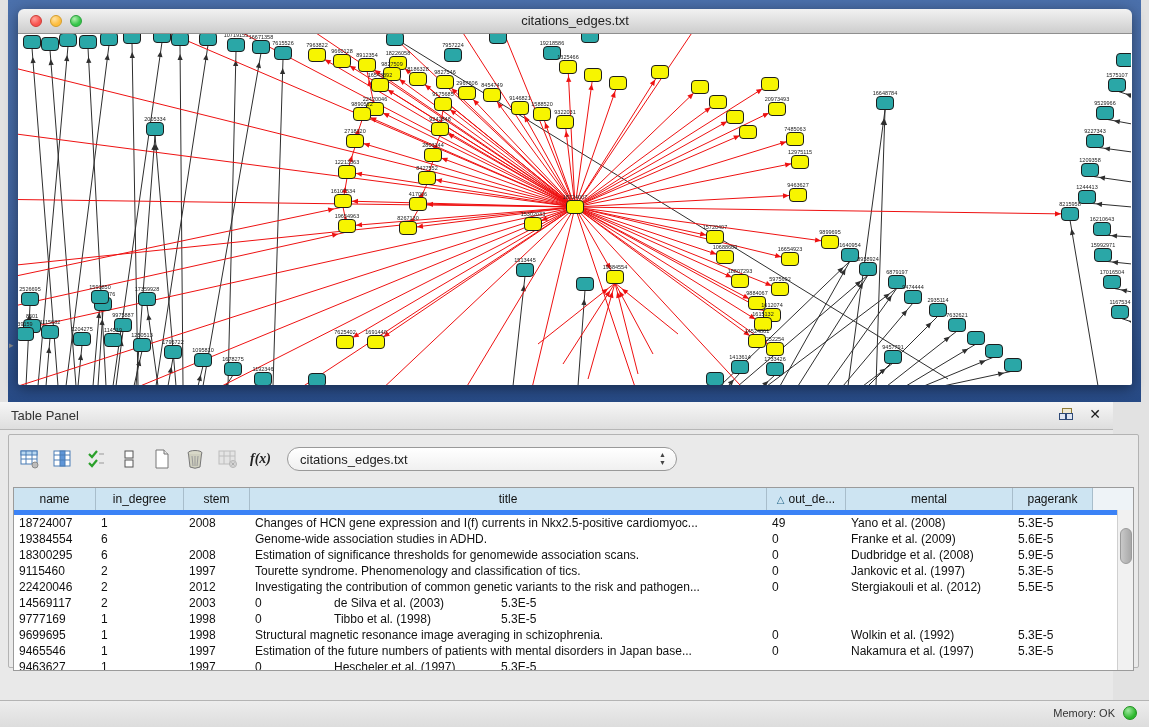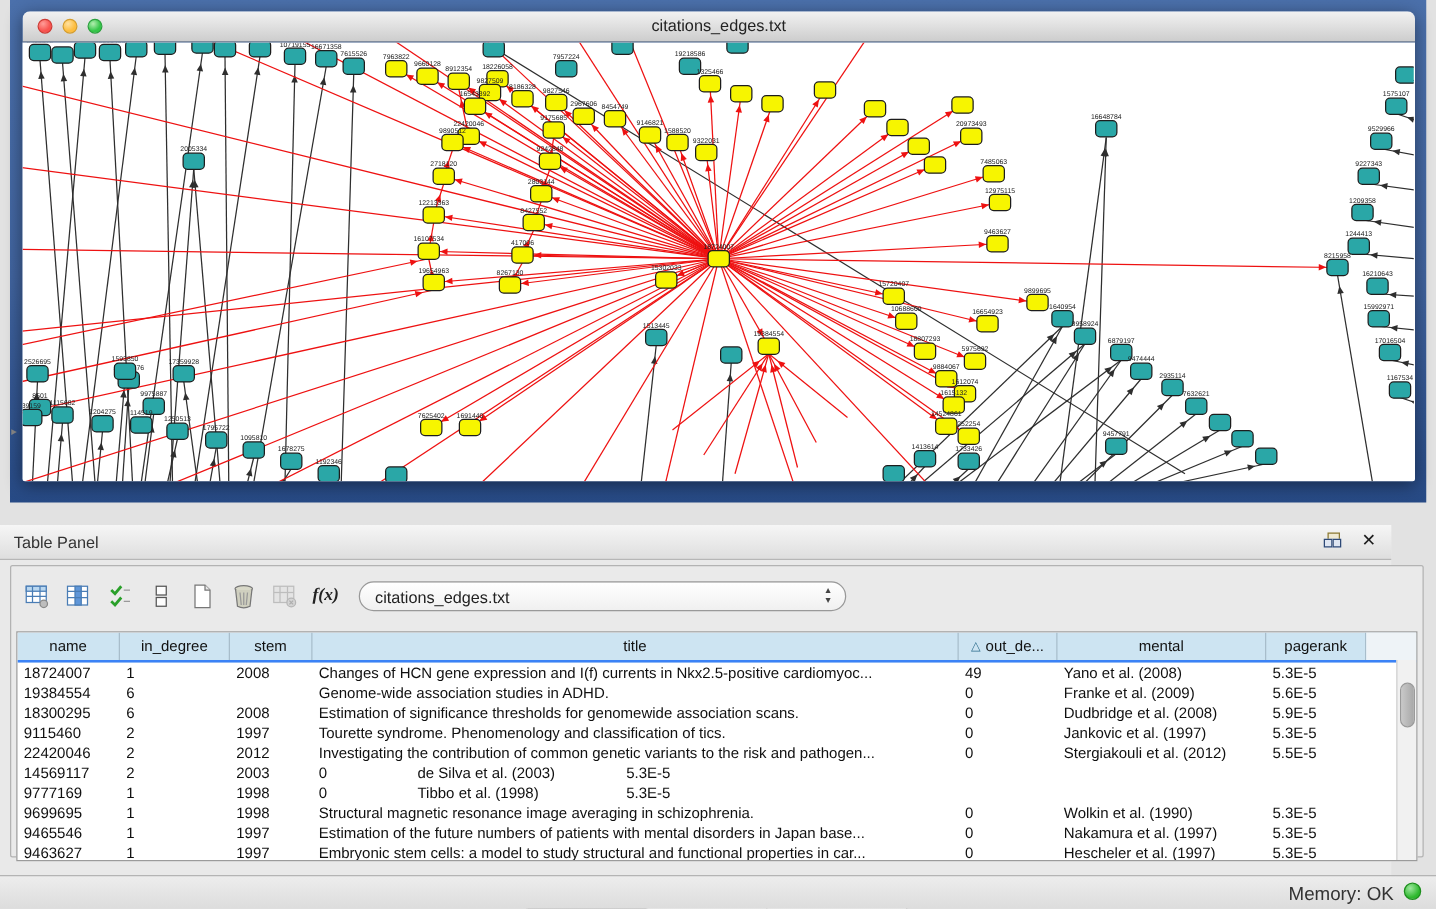--- a/index.html
+++ b/index.html
@@ -13,63 +13,63 @@
               border-radius:6px 6px 2px 2px;box-shadow:0 3px 14px rgba(0,0,0,.45);}
   .titlebar{height:24px;border-radius:6px 6px 0 0;border-bottom:1px solid #8f8f8f;
             background:linear-gradient(180deg,#f2f2f2,#cdcdcd);position:relative;}
   .tl{position:absolute;top:6px;width:12px;height:12px;border-radius:50%;box-sizing:border-box;}
   .tl.red{left:12px;background:radial-gradient(circle at 35% 30%,#ff9d98,#f8534f 60%);border:1px solid #ce3a34;}
   .tl.yellow{left:32px;background:radial-gradient(circle at 35% 30%,#ffe1a0,#fdbd3f 60%);border:1px solid #d59d2b;}
   .tl.green{left:52px;background:radial-gradient(circle at 35% 30%,#b2eeaf,#35c649 60%);border:1px solid #2aa13c;}
   .win-title{text-align:center;font-size:13px;line-height:24px;color:#222;}
   .canvas{height:351px;background:#fff;overflow:hidden;border-radius:0 0 2px 2px;}
   
-  .table-panel{position:absolute;left:0;top:420px;width:1113px;height:298px;background:#e9e9e9;}
+  .table-panel{position:absolute;left:0;top:402px;width:1113px;height:298px;background:#e9e9e9;}
   .panel-titlebar{height:27px;background:linear-gradient(180deg,#f6f6f6,#dedede);
                   border-bottom:1px solid #b6b6b6;position:relative;}
   .panel-title{font-size:13px;color:#333;line-height:27px;padding-left:11px;}
   .panel-float{position:absolute;right:40px;top:6px;width:14px;height:14px;}
   .panel-float .sq1{position:absolute;left:3px;top:0;width:8px;height:8px;border:1px solid #8c7a37;background:#efe9d2;}
   .panel-float .sq2{position:absolute;left:0;top:5px;width:5px;height:5px;border:1px solid #2e4976;background:#dfe6f2;}
   .panel-float .sq3{position:absolute;right:0;top:5px;width:5px;height:5px;border:1px solid #2e4976;background:#dfe6f2;}
   .panel-close{position:absolute;right:12px;top:4px;font-size:14px;font-weight:bold;color:#1b1b1b;cursor:default;}
   .panel-frame{position:absolute;left:8px;top:32px;width:1131px;height:234px;box-sizing:border-box;
                background:#eaeaea;border:1px solid #b3b3b3;border-radius:2px;}
   .toolbar{height:48px;display:flex;align-items:center;padding-left:8px;}
   .tool{width:26px;height:24px;margin-right:7px;display:flex;align-items:center;justify-content:center;}
   .tool svg{display:block;}
   .fx{font-family:"Liberation Serif","DejaVu Serif",serif;font-style:italic;font-weight:bold;font-size:14px;color:#222;margin:0 6px 0 2px;}
   .combo{margin-left:10px;width:390px;height:24px;border:1px solid #999;border-radius:13px;
          background:linear-gradient(180deg,#ffffff,#f0f0f0);position:relative;
          font-size:13px;color:#222;line-height:24px;padding-left:12px;box-sizing:border-box;}
   .combo .updown{position:absolute;right:10px;top:3px;font-size:7px;line-height:8px;color:#444;text-align:center;}
   .table-wrap{position:absolute;left:4px;right:4px;top:52px;height:182px;background:#fff;
               border:1px solid #9b9b9b;overflow:hidden;}
-  .thead{display:flex;height:22px;background:#cde4f2;border-bottom:2px solid #3b82f6;}
+  .thead{display:flex;height:22px;background:#cde4f2;border-bottom:5px solid #3b82f6;}
   .th{box-sizing:border-box;border-right:1px solid #a8bdcb;font-size:12px;color:#111;
       display:flex;align-items:center;justify-content:center;overflow:hidden;white-space:nowrap;flex:none;}
   .th .sort{color:#2e6e8e;font-size:10px;margin-right:4px;}
   .th.fill{flex:1;background:#eef3f7;border-right:none;}
   .tr{display:flex;height:16px;line-height:16px;}
   .td{box-sizing:border-box;padding-left:5px;font-size:12px;color:#101010;
       overflow:hidden;white-space:nowrap;flex:none;}
   .vscroll{position:absolute;right:0;top:22px;bottom:0;width:15px;background:#f1f1f1;border-left:1px solid #cfcfcf;}
   .vthumb{position:absolute;left:2px;top:18px;width:10px;height:34px;border-radius:6px;
           background:linear-gradient(90deg,#c9c9c9,#a8a8a8);border:1px solid #9a9a9a;}
   .tabs-row{position:absolute;left:0;right:0;top:270px;display:flex;justify-content:center;}
   .seg{display:flex;border:1px solid #a0a0a0;border-radius:5px;overflow:hidden;
        box-shadow:0 1px 1px rgba(0,0,0,.15);}
   .seg .tab{font-size:12.5px;padding:4px 16px;background:linear-gradient(180deg,#ffffff,#f1f1f1);
             color:#1d1d1d;border-right:1px solid #b5b5b5;}
   .seg .tab:last-child{border-right:none;}
   .seg .tab.active{background:linear-gradient(180deg,#8d8d8d,#6e6e6e);color:#e9e9e9;}
   
   .statusbar{position:absolute;left:0;top:700px;width:1149px;height:27px;
              background:linear-gradient(180deg,#ededed,#dcdcdc);border-top:1px solid #b4b4b4;}
-  .mem{position:absolute;right:34px;top:6px;font-size:15px;color:#333;}
+  .mem{position:absolute;right:34px;top:6px;font-size:11px;color:#333;}
   .memdot{position:absolute;right:12px;top:5px;width:14px;height:14px;border-radius:50%;
           background:radial-gradient(circle at 35% 30%,#9fe89f,#2eb82e 65%);border:1px solid #1d8f1d;box-sizing:border-box;}
 </style>
 </head>
 <body>
 
 <div class="desktop">
   <span class="collapse-arrow">▸</span>
   <div class="net-window">
     <div class="titlebar">
@@ -734,37 +734,36 @@
             <div class="td" style="width: 79px;">0</div>
             <div class="td" style="width: 167px;">Tibbo et al. (1998)</div>
             <div class="td" style="width: 80px;">5.3E-5</div>
           </div>
           <div class="tr">
             <div class="td" style="width: 82px;">9699695</div>
             <div class="td" style="width: 88px;">1</div>
             <div class="td" style="width: 66px;">1998</div>
             <div class="td" style="width: 517px;">Structural magnetic resonance image averaging in schizophrenia.</div>
             <div class="td" style="width: 79px;">0</div>
-            <div class="td" style="width: 167px;">Wolkin et al. (1990)</div>
+            <div class="td" style="width: 167px;">Wolkin et al. (1992)</div>
             <div class="td" style="width: 80px;">5.3E-5</div>
           </div>
           <div class="tr">
             <div class="td" style="width: 82px;">9465546</div>
             <div class="td" style="width: 88px;">1</div>
             <div class="td" style="width: 66px;">1997</div>
             <div class="td" style="width: 517px;">Estimation of the future numbers of patients with mental disorders in Japan base...</div>
             <div class="td" style="width: 79px;">0</div>
             <div class="td" style="width: 167px;">Nakamura et al. (1997)</div>
             <div class="td" style="width: 80px;">5.3E-5</div>
           </div>
           <div class="tr">
             <div class="td" style="width: 82px;">9463627</div>
             <div class="td" style="width: 88px;">1</div>
             <div class="td" style="width: 66px;">1997</div>
-            <div class="td" style="width: 517px;">Embryonic stem cells: a model to study structural and functional properties in car...</div>
             <div class="td" style="width: 79px;">0</div>
             <div class="td" style="width: 167px;">Hescheler et al. (1997)</div>
             <div class="td" style="width: 80px;">5.3E-5</div>
           </div>
         </div>
       <div class="vscroll">
         <div class="vthumb"></div>
       </div>
     </div>
 

